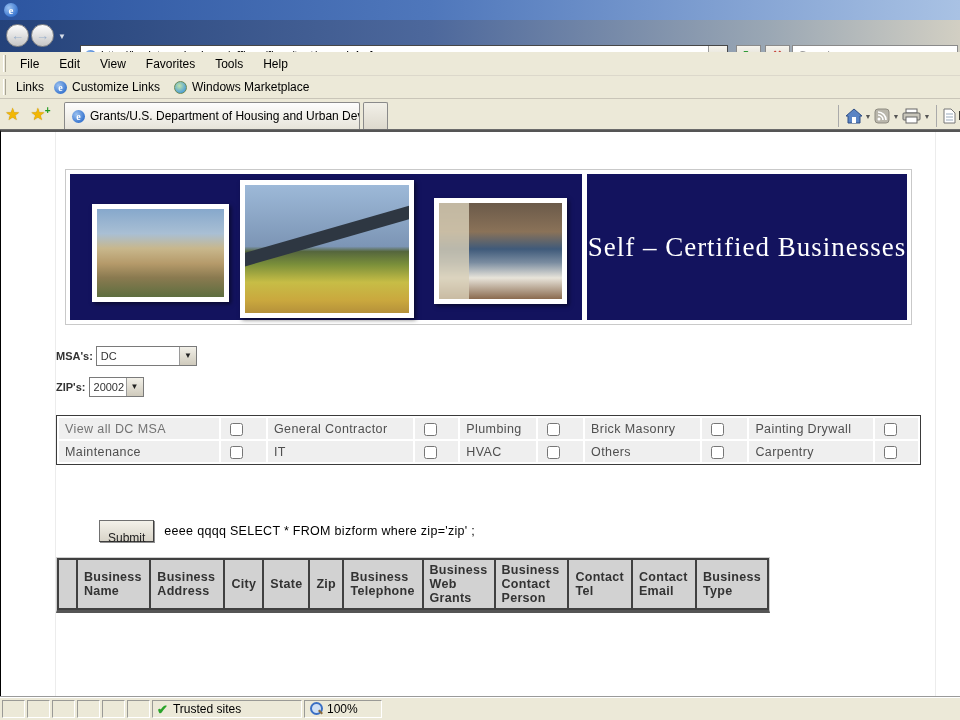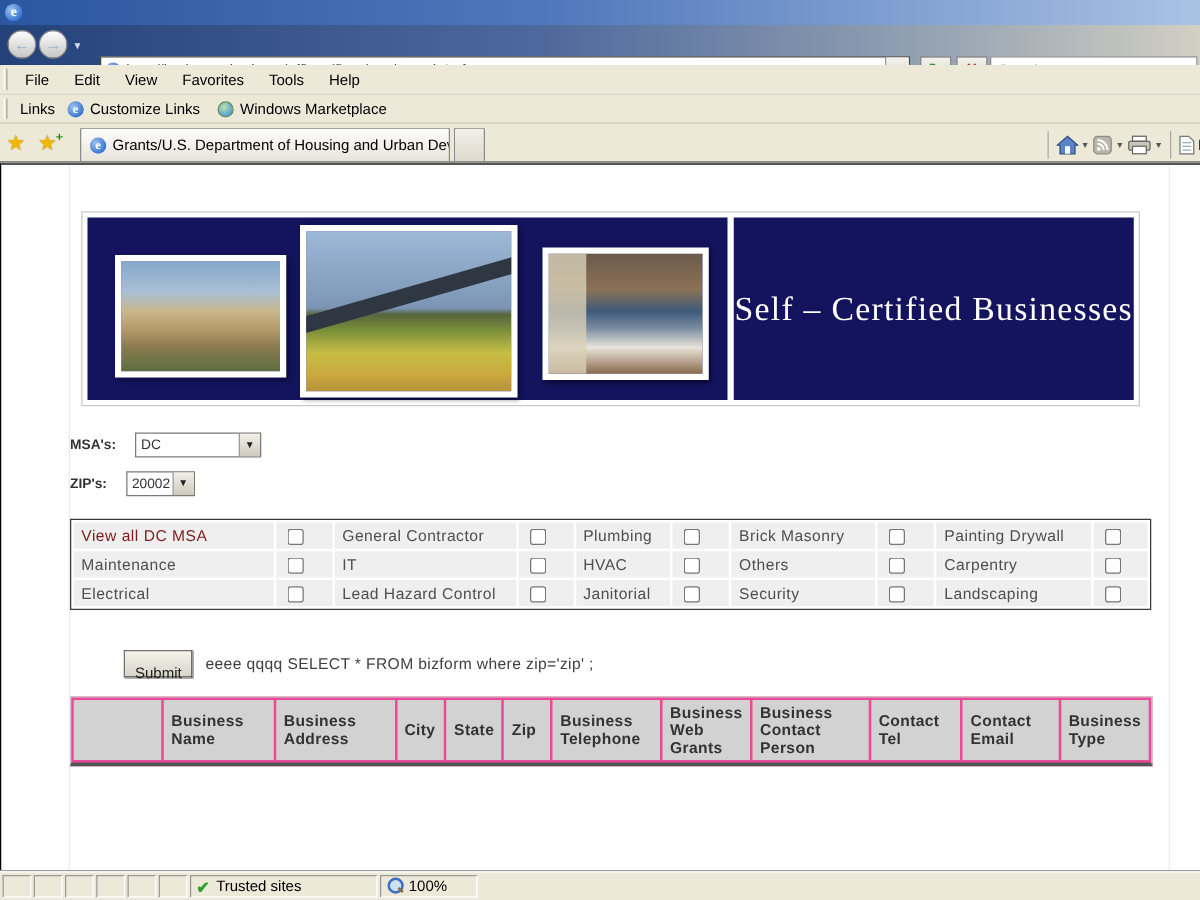--- a/index.html
+++ b/index.html
@@ -83,47 +83,47 @@
   .photo2 { left:170px; top:6px; width:174px; height:138px; overflow:hidden;
     background:linear-gradient(180deg,#9db9d8 0%,#7c95b5 48%,#55663d 52%,#7a8f3a 62%,#c7bd46 76%,#caa83e 90%,#b5913a 100%); }
   .photo2::before { content:""; position:absolute; left:-12px; top:32%; width:130%; height:13px;
     background:#2e3742; transform:rotate(-16deg); }
   .photo3 { left:364px; top:24px; width:133px; height:106px; overflow:hidden;
     background:linear-gradient(180deg,#6b5a4a 0%,#8a7258 30%,#3f5a7a 48%,#7a8ca0 62%,#e8e4da 78%,#8a6a4e 100%); }
   .photo3::before { content:""; position:absolute; left:0; top:0; width:24%; height:100%;
     background:#d8cfb8; opacity:.8; }
 
   
-  .filter-row { position:absolute; left:55px; display:flex; align-items:center; gap:15px; }
+  .filter-row { position:absolute; left:55px; display:flex; align-items:center; gap:3px; }
   .filter-label { font-size:11px; font-weight:bold; color:#333; }
   .fake-select { height:20px; background:#fff; border:1px solid #7a7a7a;
     display:flex; align-items:center; font-size:11px; color:#333; }
   .fake-select .val { flex:1; padding-left:4px; white-space:nowrap; overflow:hidden; }
   .fake-select .arrow { width:17px; height:18px; background:linear-gradient(180deg,#f2f0e8,#cfcabc);
     border-left:1px solid #9a9a9a; font-size:8px; color:#222; text-align:center; line-height:18px; }
 
   
   .cat-table { position:absolute; left:55px; top:283px; width:865px;
     border-collapse:separate; border-spacing:2px; background:#fff; border:1px solid #3a3a3a; }
   .cat-table td { background:#efefef; height:21px; font-size:12.5px; color:#4f4f4f;
     letter-spacing:.4px; padding:1px 6px; white-space:nowrap; }
   .cat-table td.cb { padding-left:9px; }
-  .cat-table td.red { color:#7f1d1d; }
+  .cat-table td.red { color:#737373; }
   .cat-table input[type=checkbox] { width:13px; height:13px; vertical-align:middle; }
 
   
   .submit-row { position:absolute; left:98px; top:388px; display:flex; align-items:center; gap:10px; }
   .submit-btn { min-width:55px; height:22px; font-size:12px; color:#222;
     background:linear-gradient(180deg,#f4f2ea,#d8d4c8); border:1px solid #707070;
     border-right-color:#404040; border-bottom-color:#404040; box-shadow:1px 1px 0 #909090; padding:10px 8px; }
-  .debug-text { font-size:12.5px; color:#404040; letter-spacing:.3px; white-space:nowrap; }
-
-  
-  .res-table { position:absolute; left:55px; top:425px; width:866px;
-    border-collapse:separate; border-spacing:2px; background:#ec4899;
+  .debug-text { font-size:12.5px; color:#000000; letter-spacing:.3px; white-space:nowrap; }
+
+  
+  .res-table { position:absolute; left:55px; top:425px; width:714px;
+    border-collapse:separate; border-spacing:2px; background:#404040;
     border:1px solid #cfcfcf; border-bottom:3px solid #555; }
   .res-table th { background:#d2d2d2; font-size:12.5px; font-weight:bold; color:#333;
     text-align:left; vertical-align:middle; padding:2px 6px; height:48px; letter-spacing:.3px; }
 
   
   .statusbar { position:absolute; left:0; top:697px; width:980px; height:23px;
     background:#ece9d8; border-top:1px solid #fff; box-shadow:0 -1px 0 #9a9a9a;
     display:flex; align-items:stretch; padding:2px 0 2px 2px; gap:2px; font-size:12px; overflow:hidden; }
   .seg { border:1px solid; border-color:#9a9a96 #fff #fff #9a9a96; display:flex;
     align-items:center; padding:0 4px; white-space:nowrap; }
@@ -294,32 +294,20 @@
       <td class="cb"><input type="checkbox" style=""></td>
       <td>IT</td>
       <td class="cb"><input type="checkbox" style=""></td>
       <td>HVAC</td>
       <td class="cb"><input type="checkbox" style=""></td>
       <td>Others</td>
       <td class="cb"><input type="checkbox" style=""></td>
       <td>Carpentry</td>
       <td class="cb"><input type="checkbox" style=""></td>
     </tr>
-    <tr>
-      <td>Electrical</td>
-      <td class="cb"><input type="checkbox" style=""></td>
-      <td>Lead Hazard Control</td>
-      <td class="cb"><input type="checkbox" style=""></td>
-      <td>Janitorial</td>
-      <td class="cb"><input type="checkbox" style=""></td>
-      <td>Security</td>
-      <td class="cb"><input type="checkbox" style=""></td>
-      <td>Landscaping</td>
-      <td class="cb"><input type="checkbox" style=""></td>
-    </tr>
   </tbody>
     </table>
 
   <div class="submit-row">
     <button class="submit-btn">Submit</button>
     <span class="debug-text">eeee qqqq SELECT * FROM bizform where zip='zip' ;</span>
   </div>
 
   <table class="res-table">
     <colgroup>

